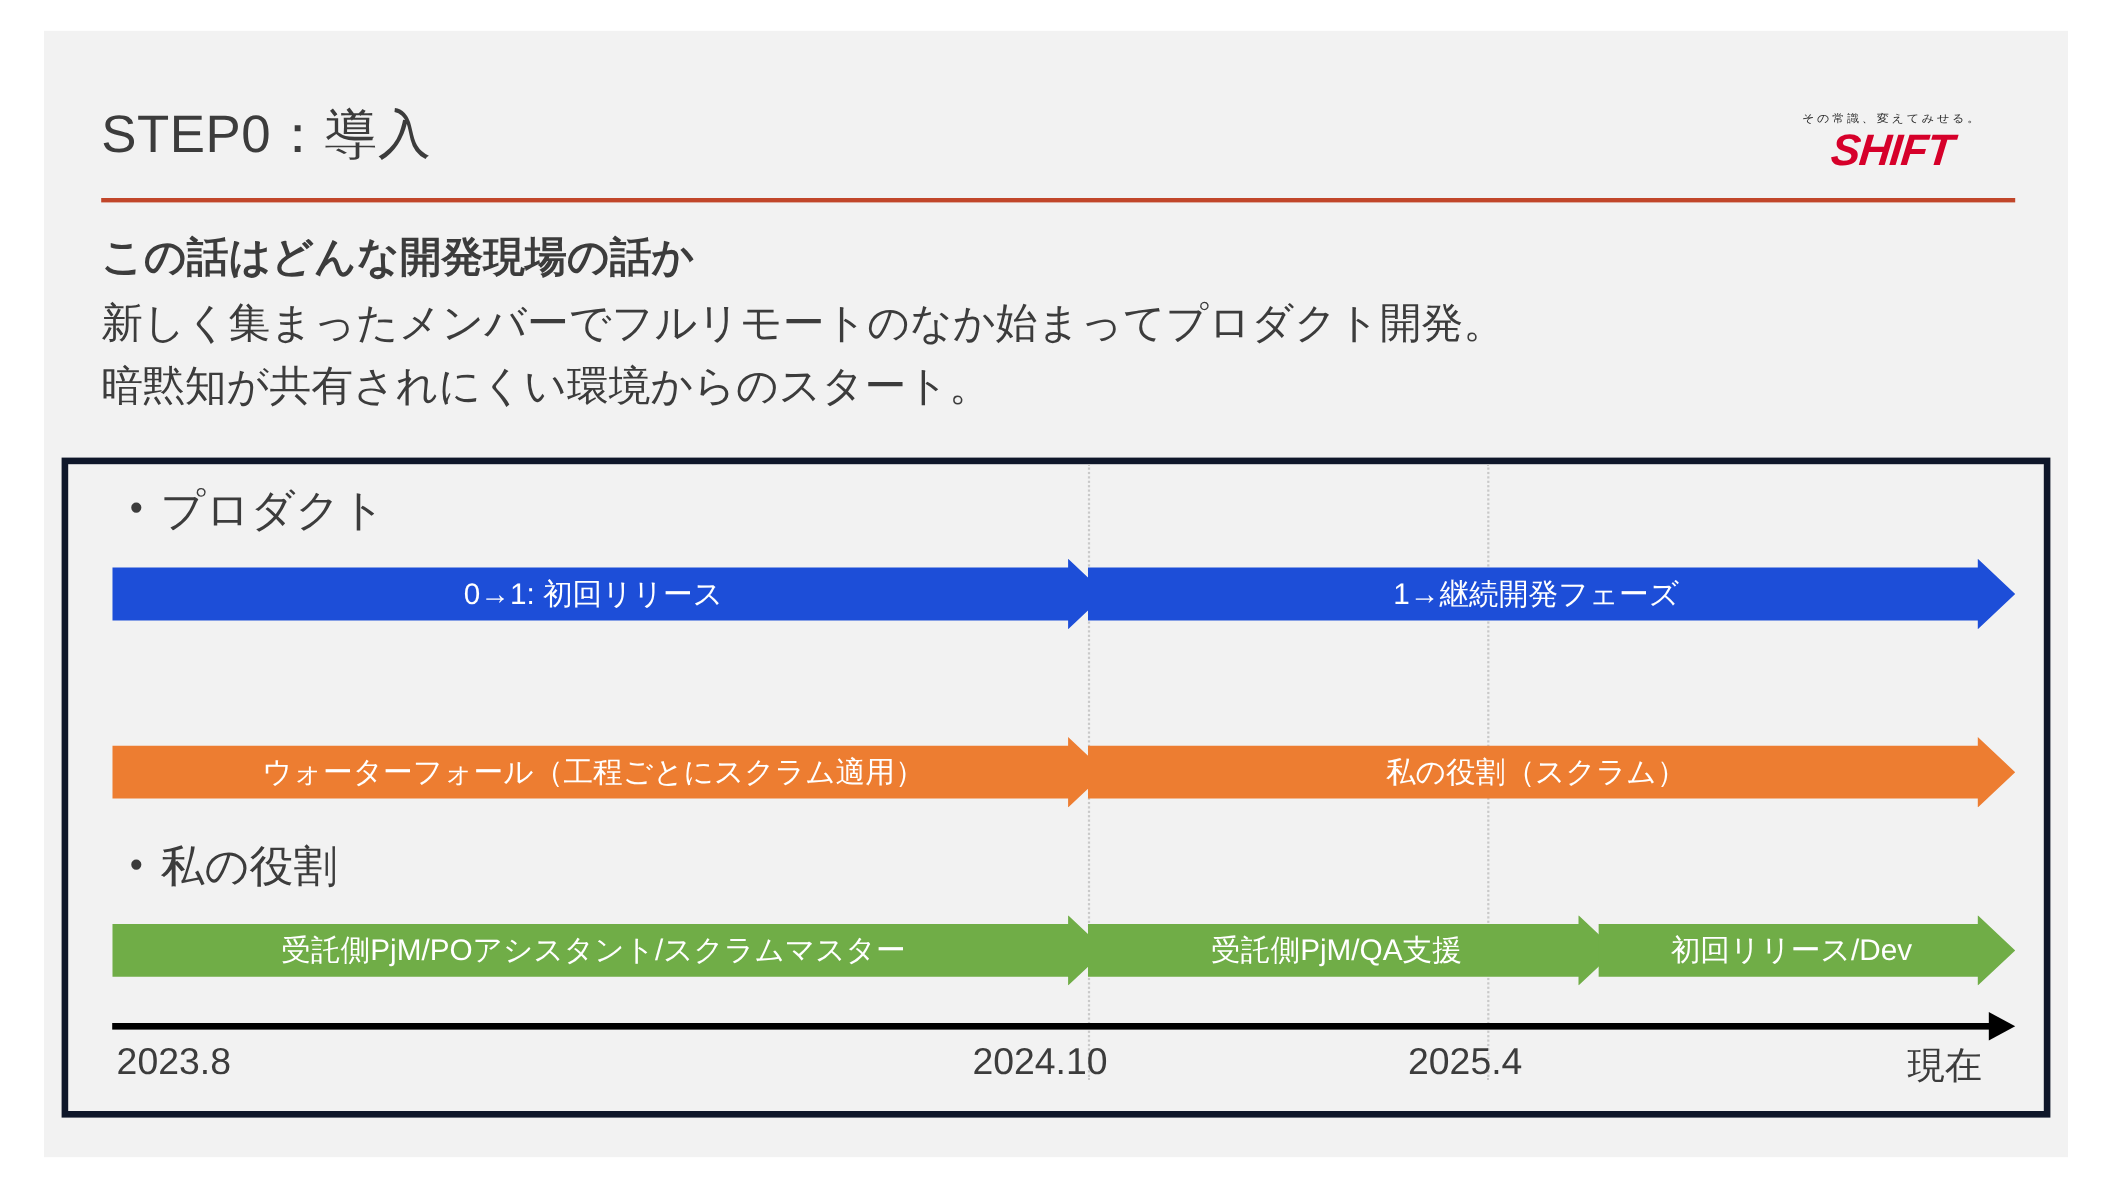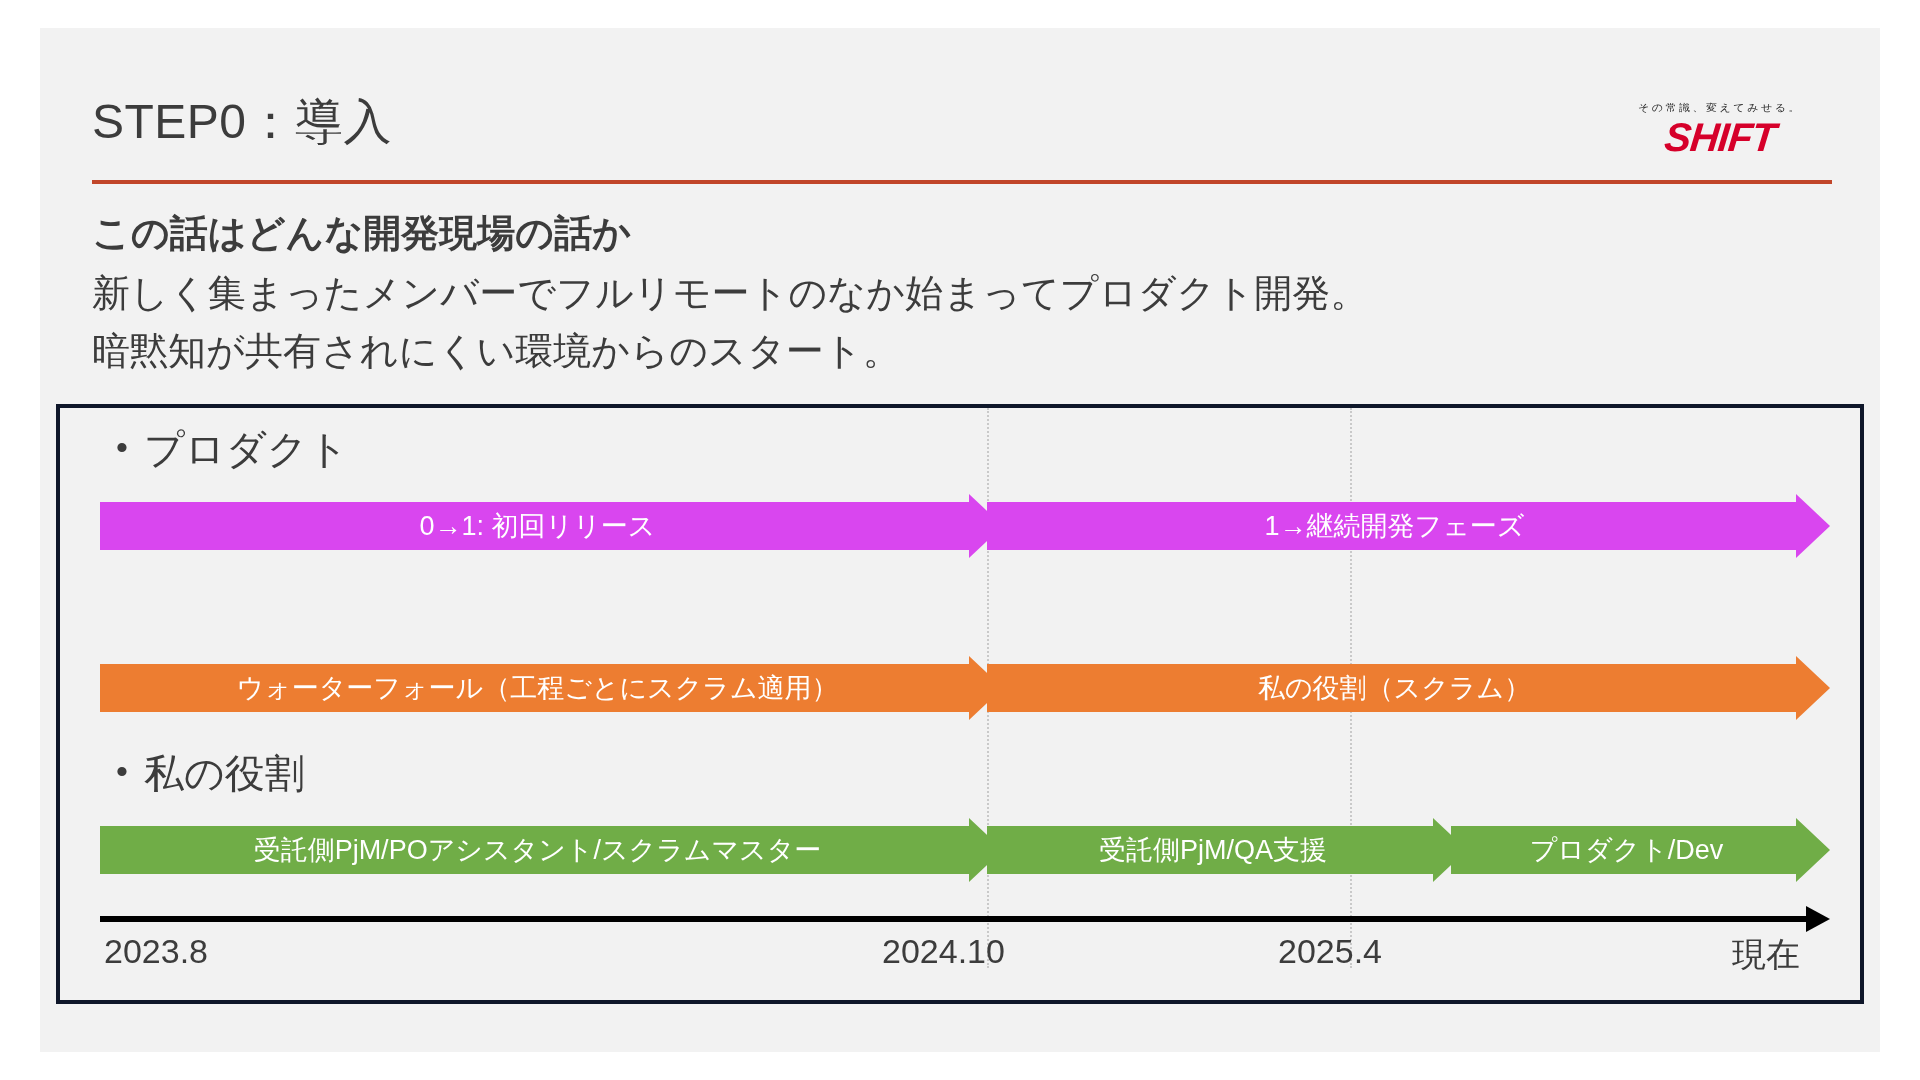--- a/index.html
+++ b/index.html
@@ -88,24 +88,24 @@
     white-space: nowrap;
     font-weight: 400;
   }
   .lead-line-1 { top: 240px; }
   .lead-line-2 { top: 298px; }
 
   
   .panel {
     position: absolute;
     left: 16px;
-    top: 376px;
+    top: 388px;
     width: 1808px;
     height: 600px;
-    border: 4px solid #0f172a;
+    border: 6px solid #0f172a;
     box-sizing: border-box;
   }
 
   .vgrid {
     position: absolute;
     top: 0;
     width: 0;
     height: 560px;
     border-left: 2px dotted #c9c9c9;
   }
@@ -137,21 +137,21 @@
     box-sizing: border-box;
   }
   .bar.arrow {
     clip-path: polygon(0 12.5%, calc(100% - 34px) 12.5%, calc(100% - 34px) 0,
                        100% 50%, calc(100% - 34px) 100%, calc(100% - 34px) 87.5%,
                        0 87.5%);
     height: 64px;
   }
   .bar.arrow > span { transform: translateX(-14px); }
 
-  .c-blue   { background: #d946ef; align-items: center; }
+  .c-blue   { background: #1d4ed8; align-items: center; }
   .c-orange { background: #ed7d31; }
   .c-green  { background: #70ad47; }
 
   
   .axis-line {
     position: absolute;
     height: 6px;
     background: #000000;
   }
   .axis-head {
@@ -211,21 +211,21 @@
     <div class="row-label" style="left:56px; top:338px;">
       <span class="bullet">•</span><span>私の役割</span>
     </div>
     <div class="bar arrow c-green" style="left:40px; top:410px; width:903px;">
       <span>受託側PjM/POアシスタント/スクラムマスター</span>
     </div>
     <div class="bar arrow c-green" style="left:927px; top:410px; width:480px;">
       <span>受託側PjM/QA支援</span>
     </div>
     <div class="bar arrow c-green" style="left:1391px; top:410px; width:379px;">
-      <span>プロダクト/Dev</span>
+      <span>初回リリース/Dev</span>
     </div>
 
     <div class="axis-line" style="left:40px; top:508px; width:1708px;"></div>
     <div class="axis-head" style="left:1746px; top:498px;"></div>
 
     <div class="axis-tick-label" style="left:44px;  top:524px;">2023.8</div>
     <div class="axis-tick-label" style="left:822px; top:524px;">2024.10</div>
     <div class="axis-tick-label" style="left:1218px; top:524px;">2025.4</div>
     <div class="axis-tick-label" style="left:1672px; top:524px;">現在</div>
 

